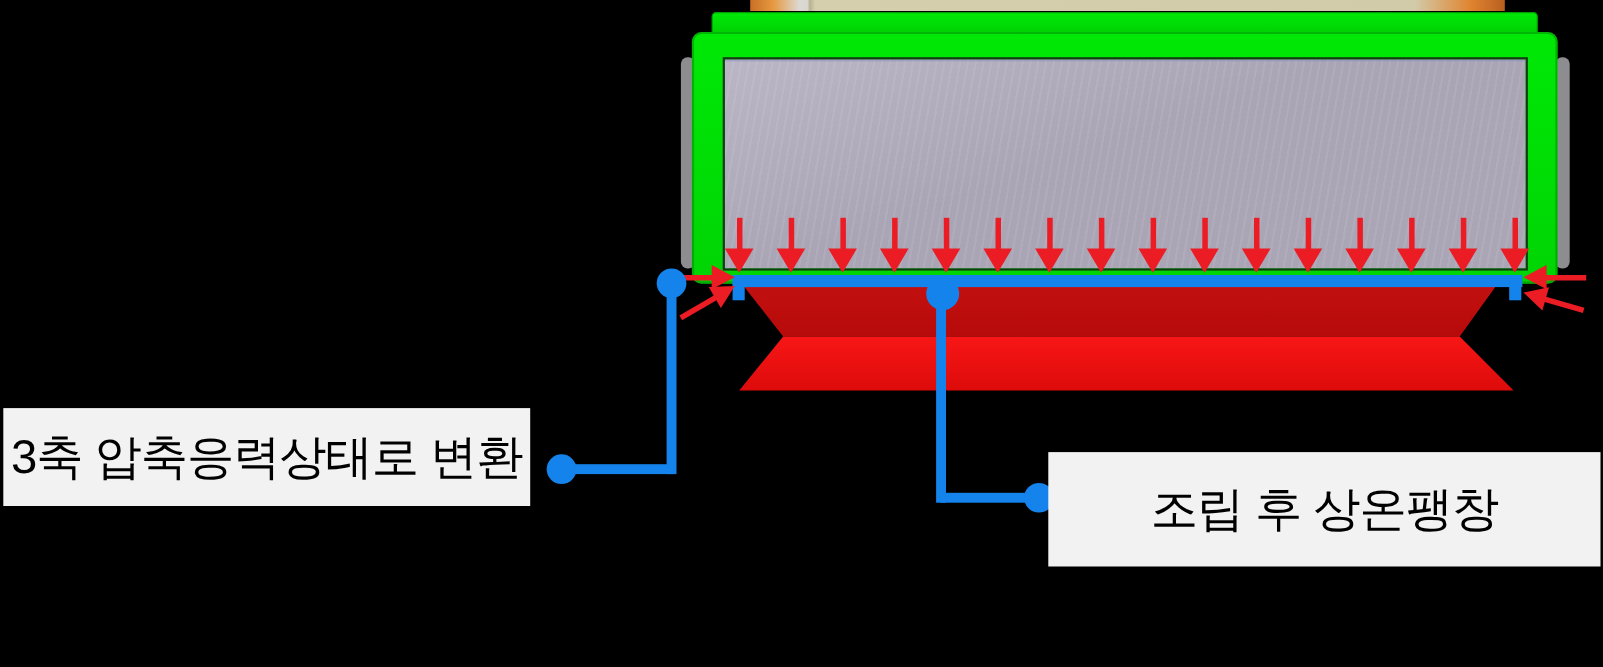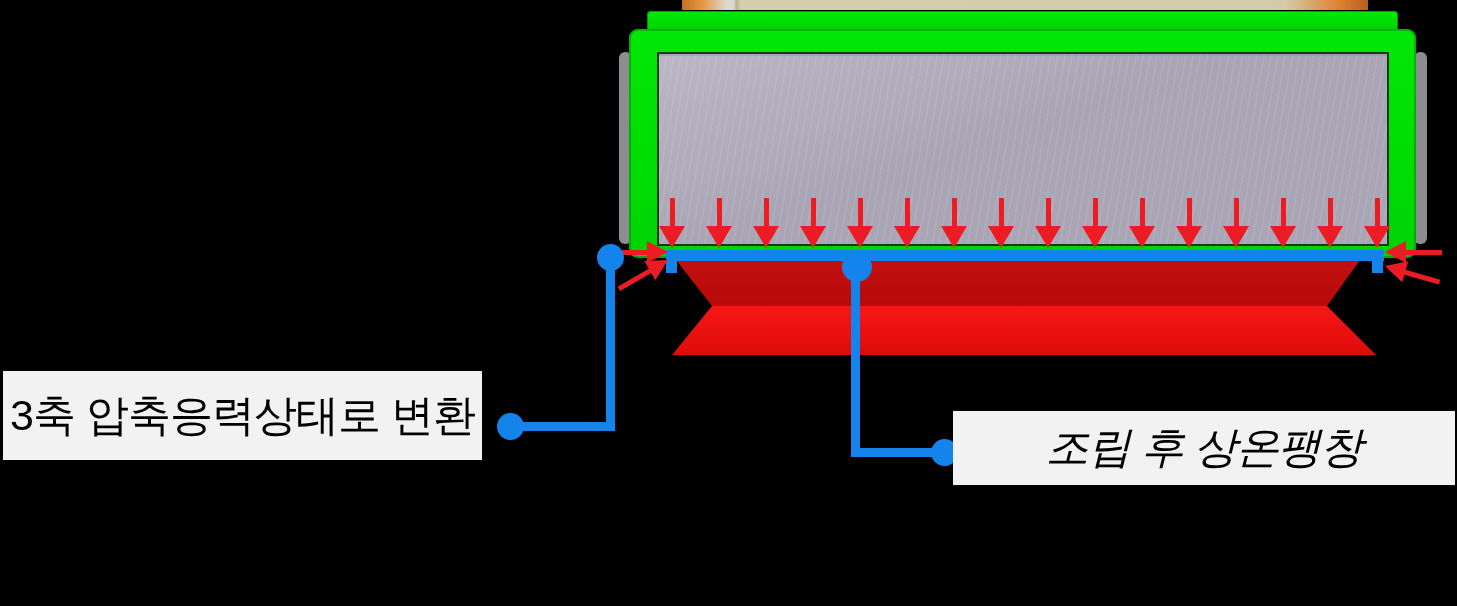--- a/index.html
+++ b/index.html
@@ -107,21 +107,21 @@
   .dot.box-mid     { left:931px; top:439px; width:27px; height:27px; }
 
   
   .label-box {
     position:absolute; z-index:8;
     background:var(--label-bg,#f2f2f2); color:var(--label-text,#000);
     display:flex; align-items:center; justify-content:center;
     font-size:43px; letter-spacing:-1px; white-space:nowrap;
   }
   .label-box.left  { left:3px;   top:371px; width:479px; height:89px; }
-  .label-box.right { left:953px; top:411px; width:502px; height:74px;font-style:italic; }
+  .label-box.right { left:953px; top:411px; width:502px; height:104px; }
 </style>
 </head>
 <body>
 
 <div class="scene">
 
   <div class="top-strip"></div>
 
   <div class="green-top-bar"></div>
   <div class="side-edge left"></div>

